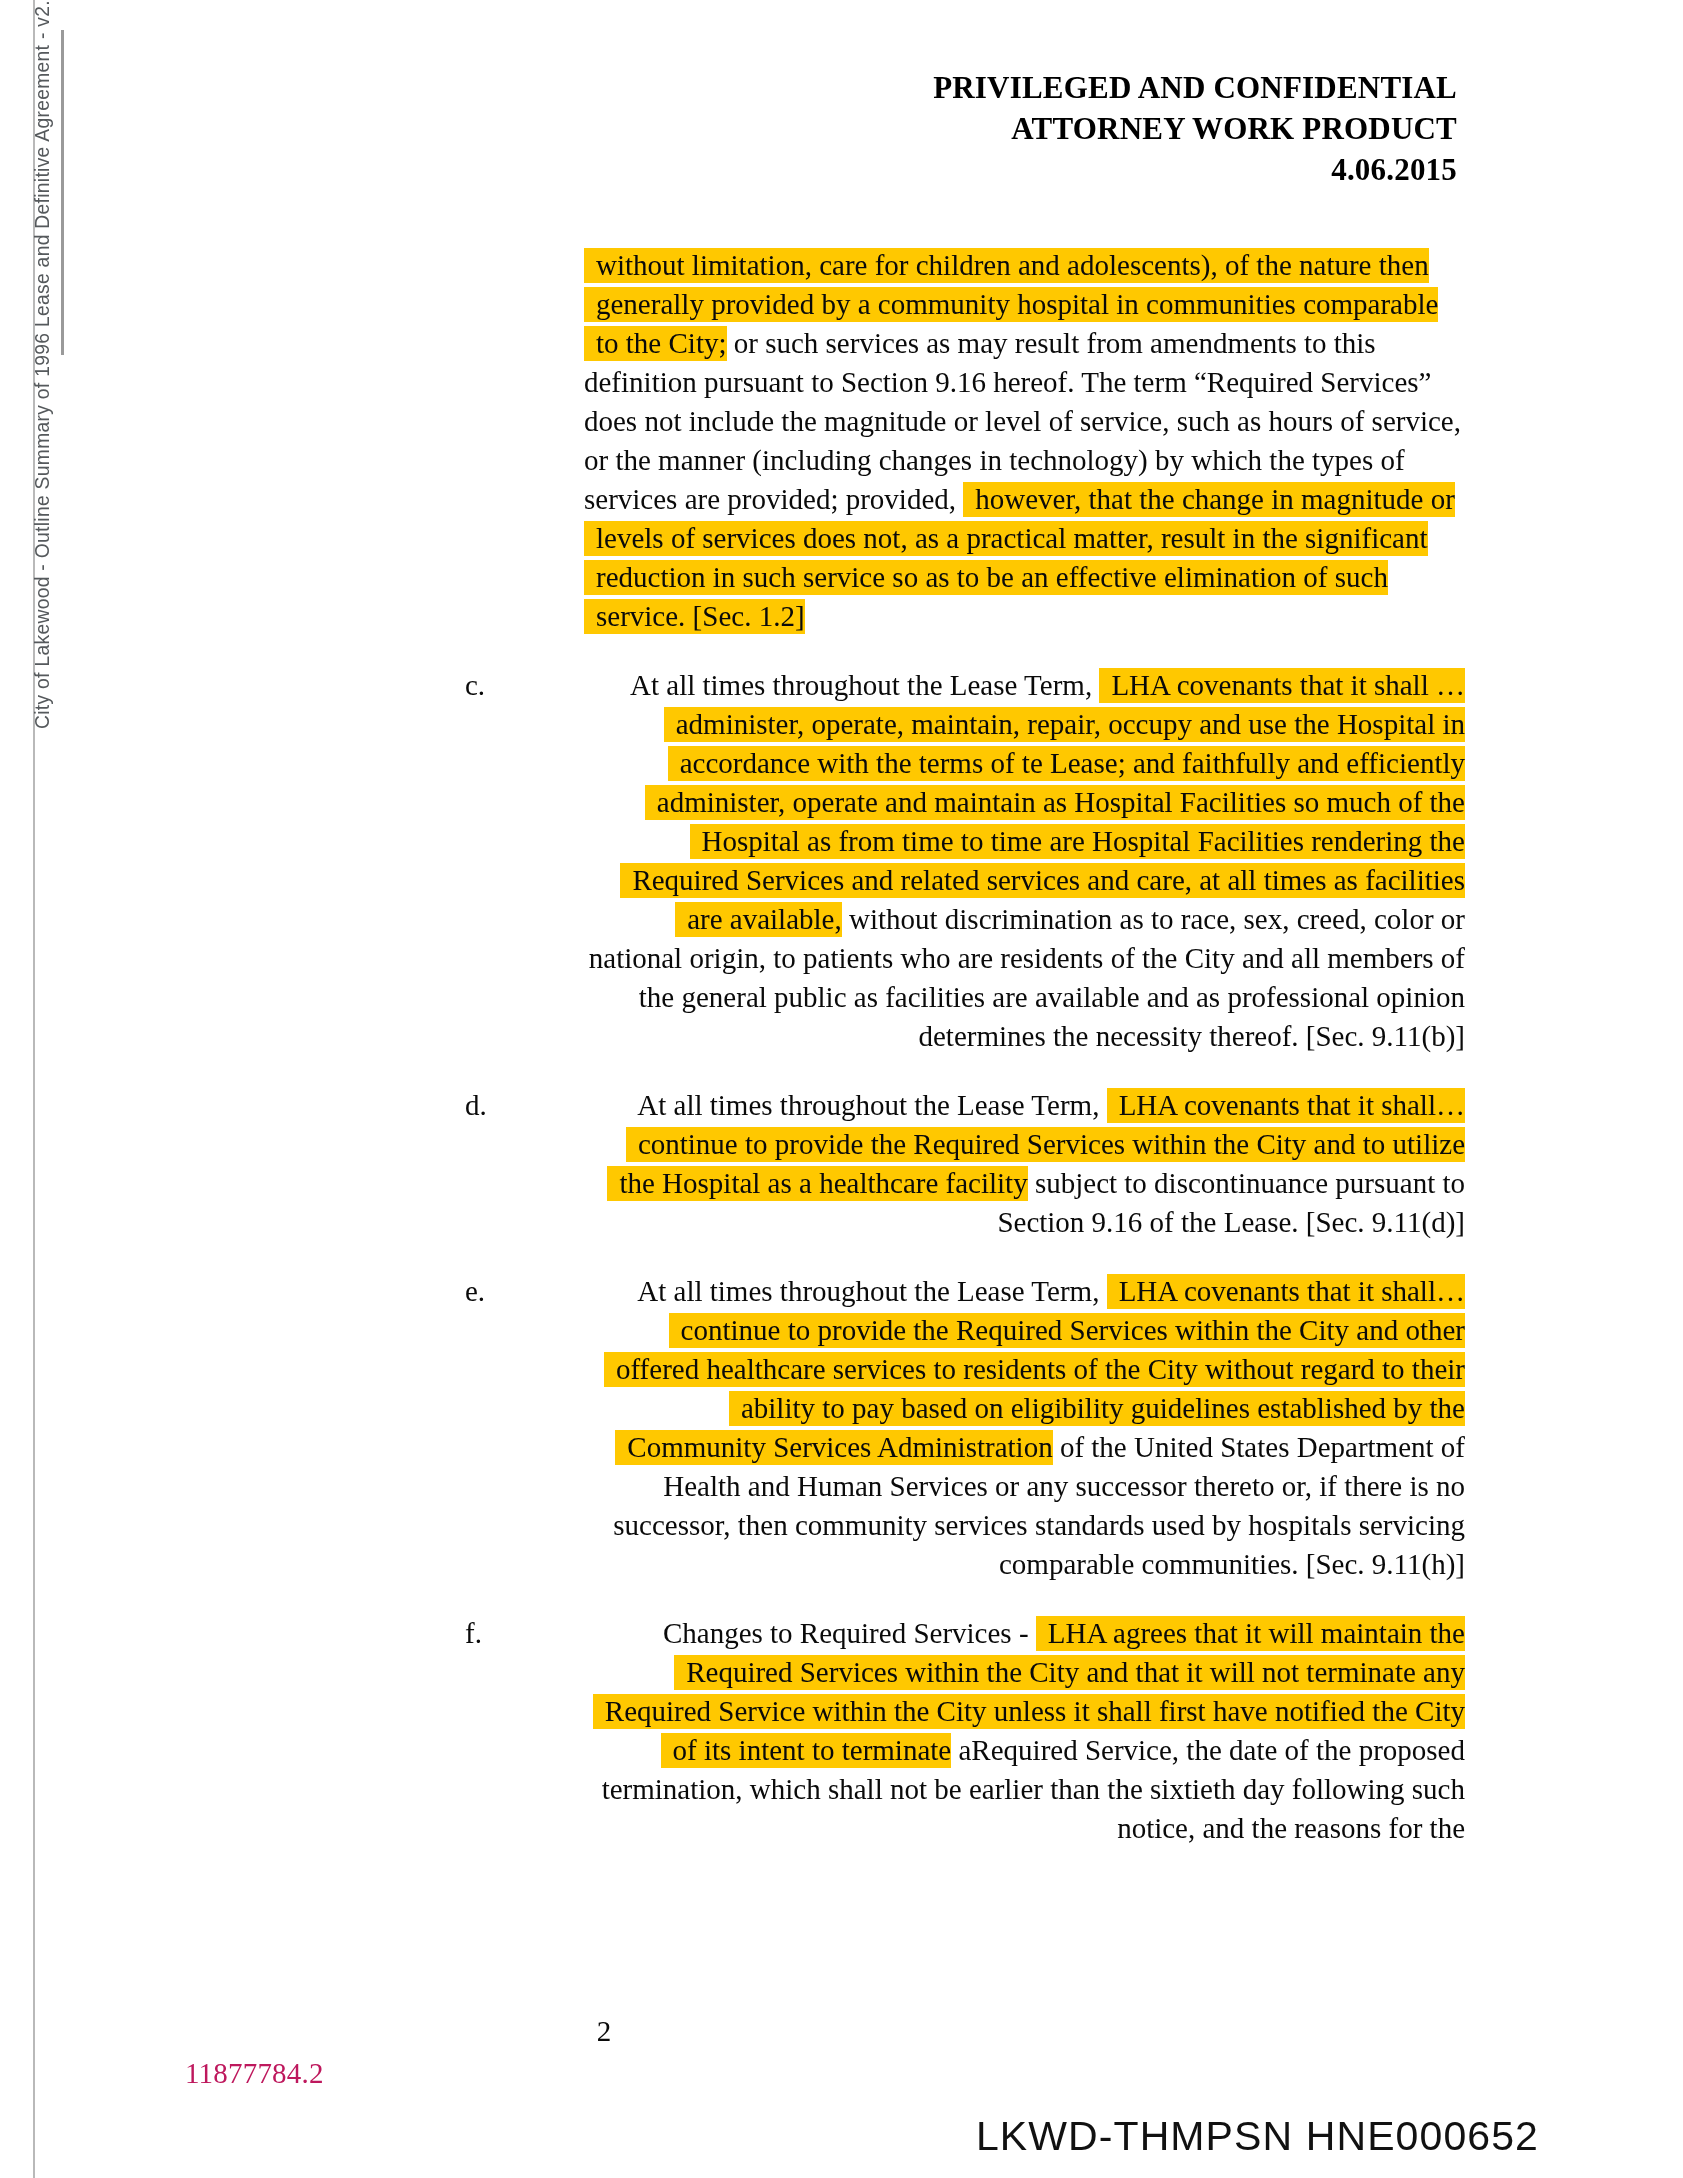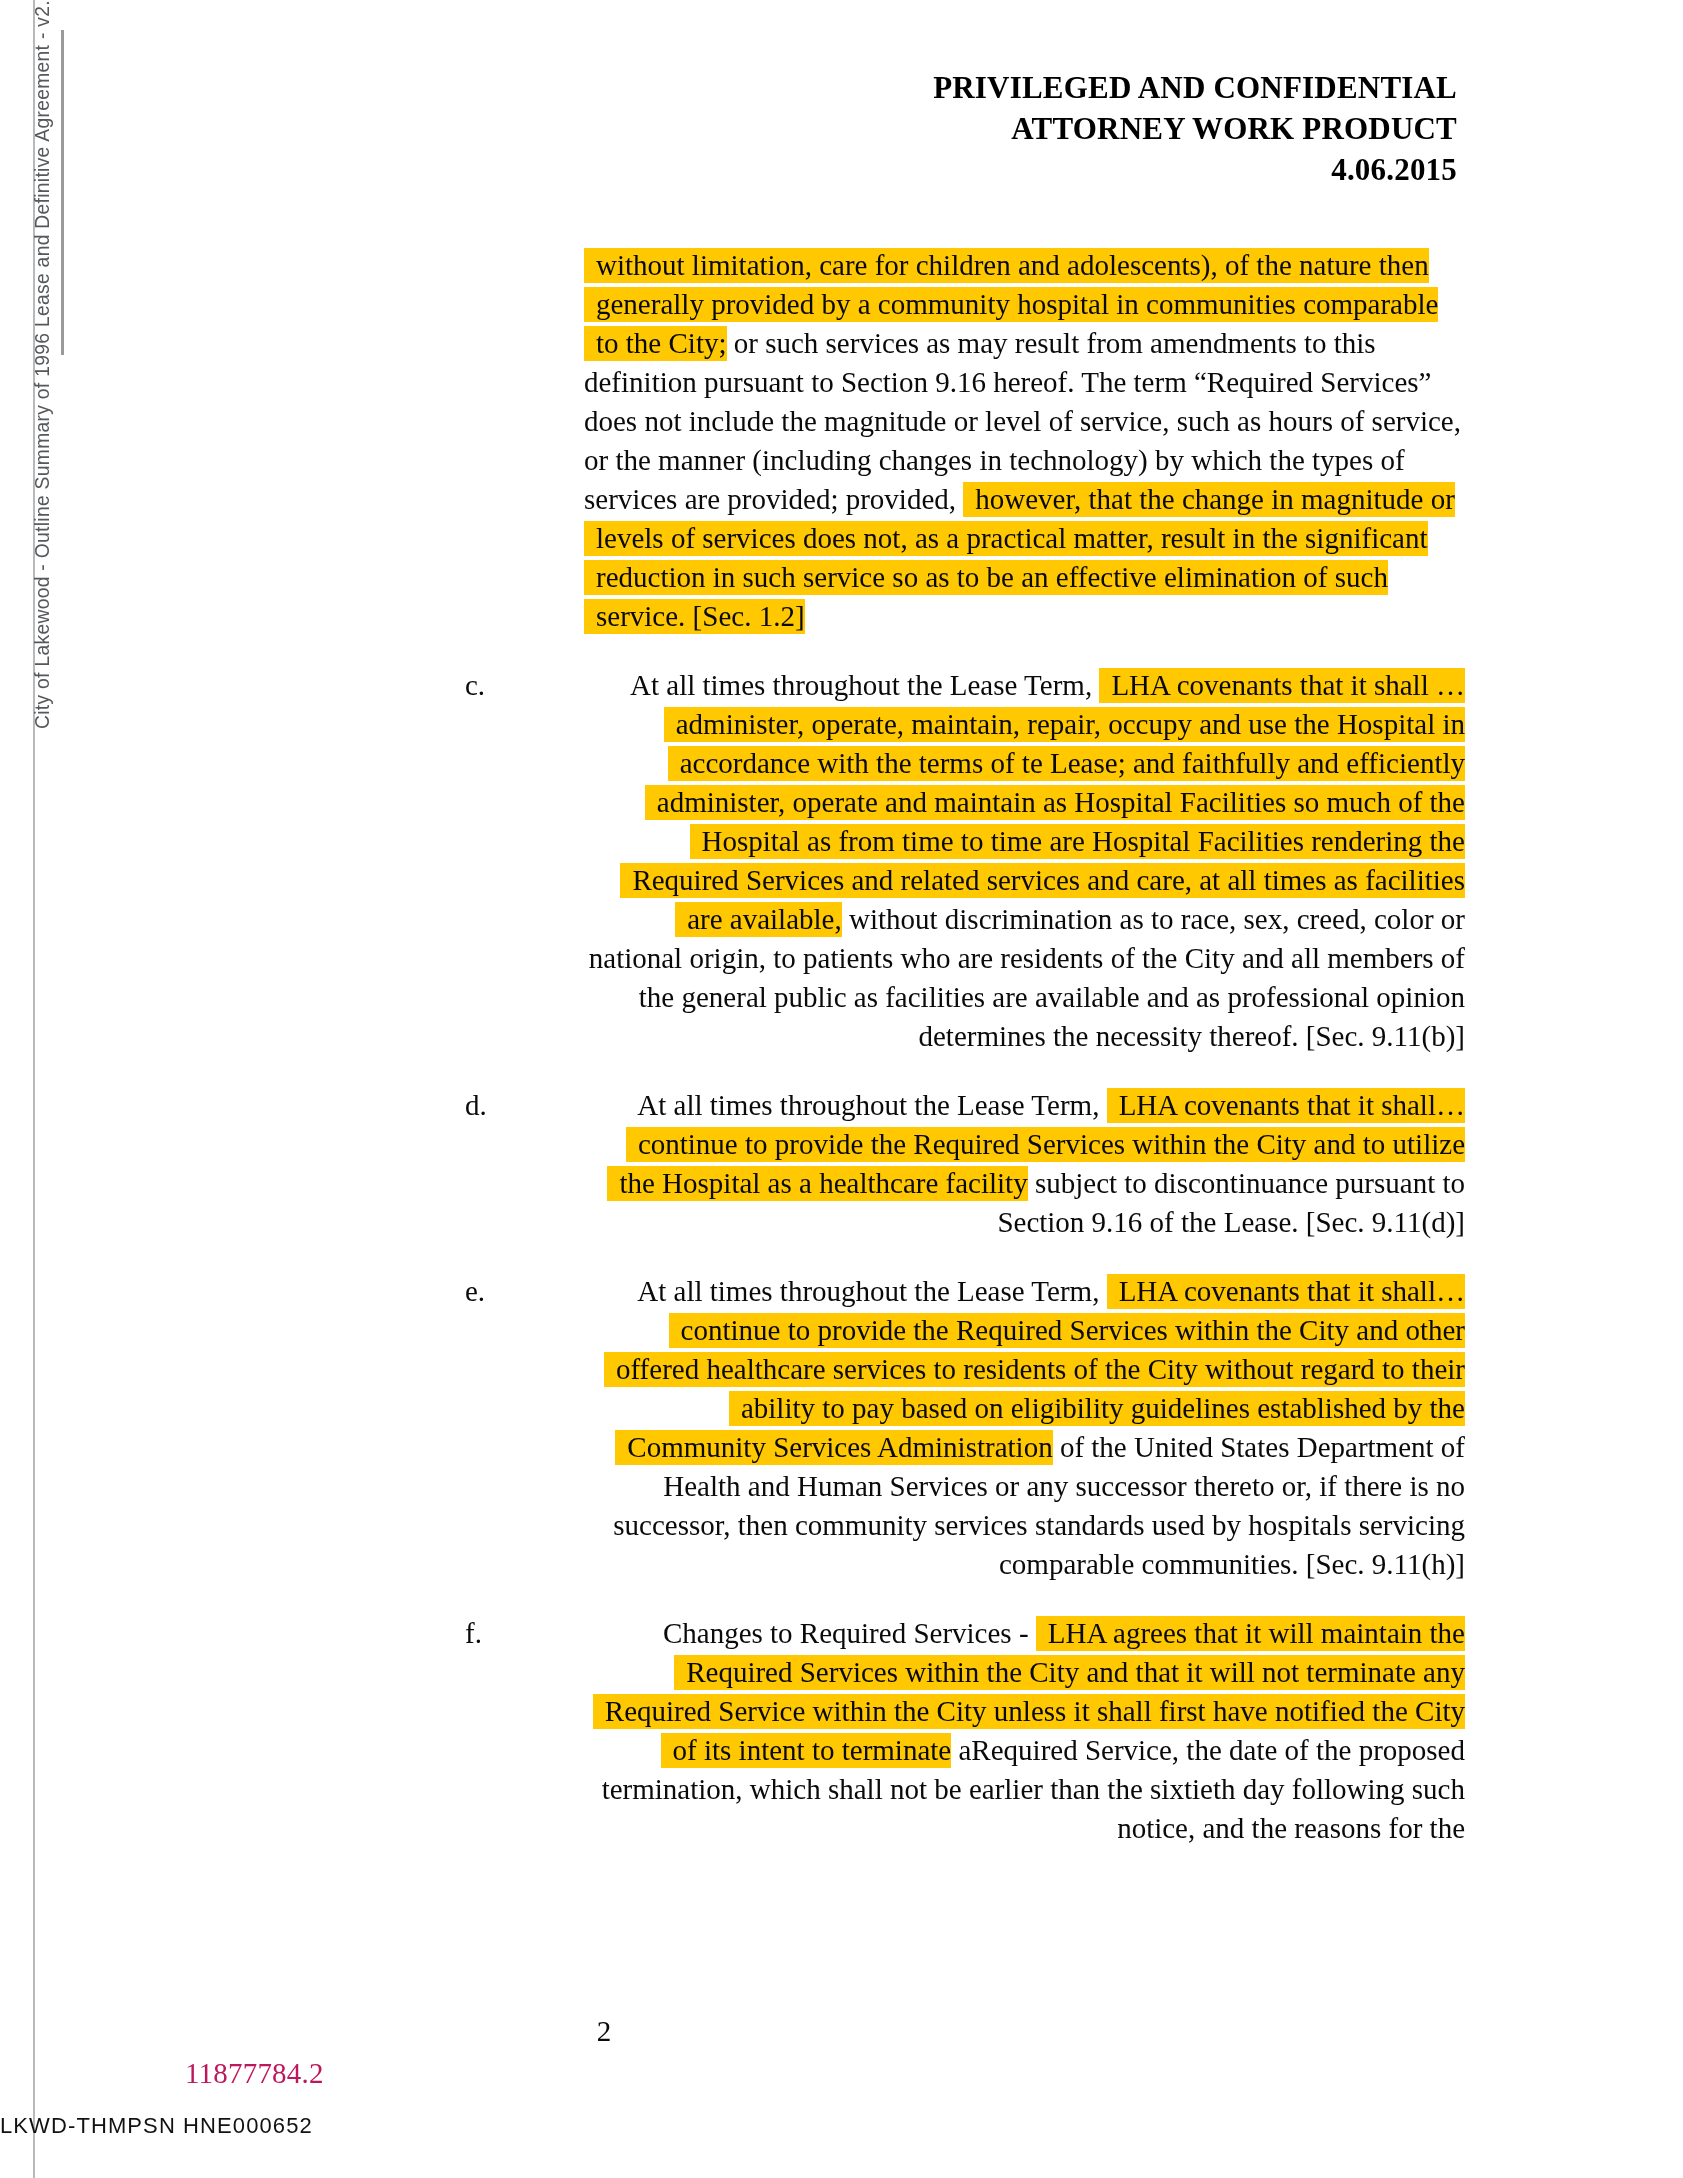--- a/index.html
+++ b/index.html
@@ -138,23 +138,23 @@
     font-size: 29px;
     color: #be185d;
     letter-spacing: 0.2px;
     margin-left: 43px;
   }
   .bates {
     position: absolute;
     left: 0;
     top: 2113px;
     width: 1539px;
-    text-align: left;
+    text-align: right;
     font-family: "Liberation Sans", sans-serif;
-    font-size: 22px;
+    font-size: 41px;
     letter-spacing: 1.1px;
     color: #111;
   }
 </style>
 </head>
 <body>
 
 <div class="page">
 
   <div class="page-edge-left"></div>

